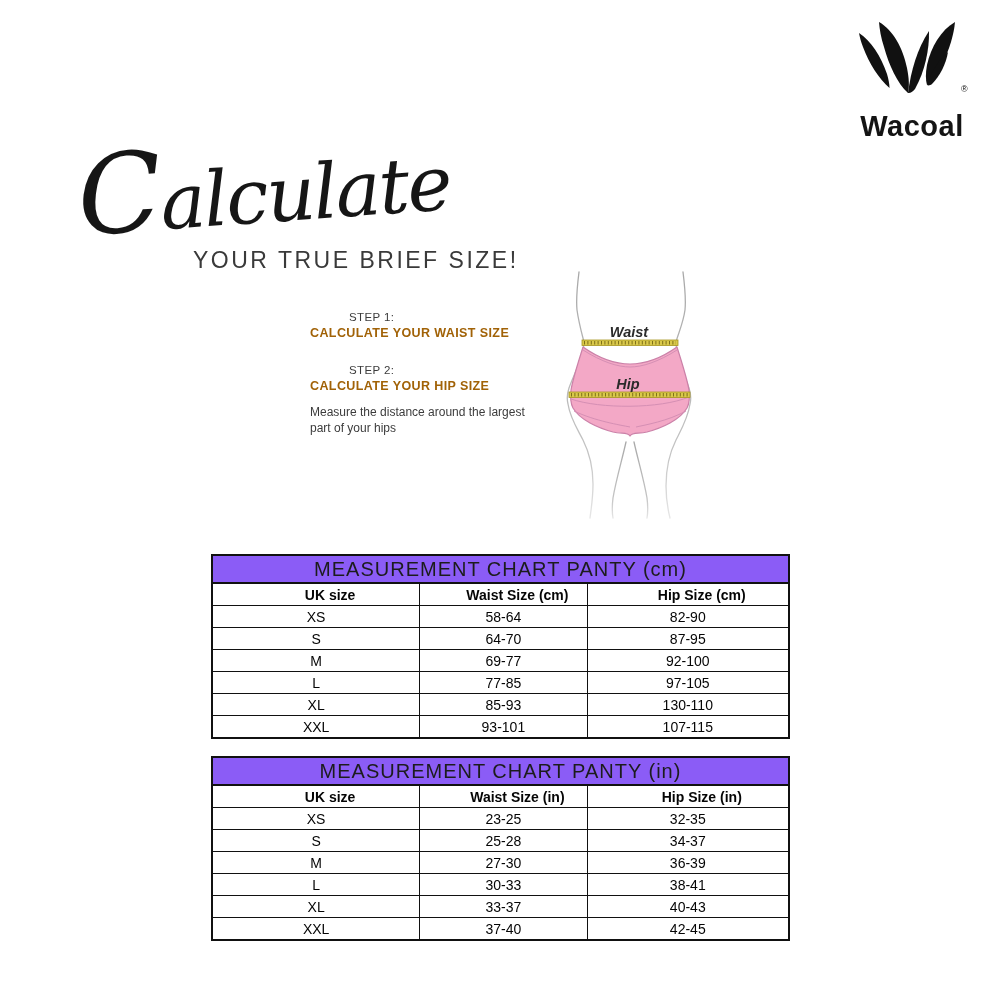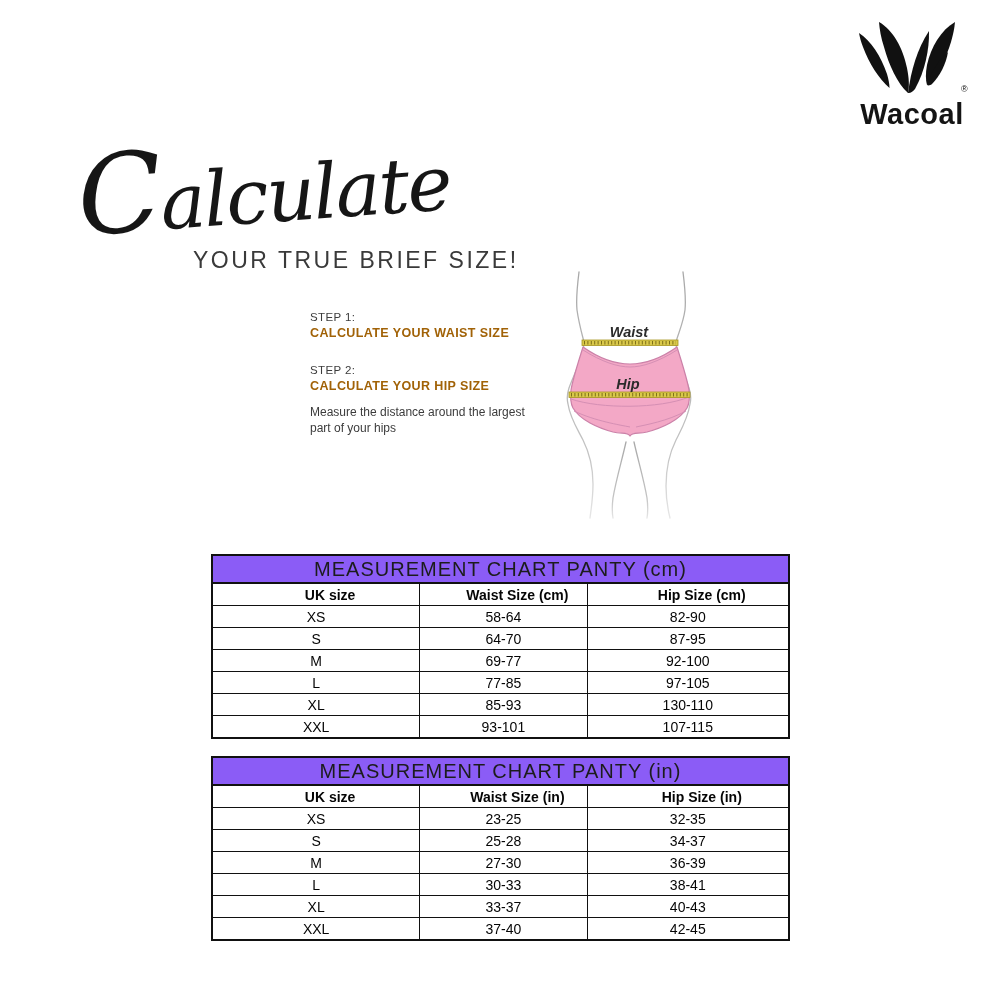--- a/index.html
+++ b/index.html
@@ -5,41 +5,41 @@
   html,body { margin:0; padding:0; background:#ffffff; }
   .page {
     position:relative; width:1000px; height:1000px; background:#ffffff;
     font-family:"Liberation Sans", sans-serif; overflow:hidden;
   }
 
   
   .logo { position:absolute; left:848px; top:20px; width:128px; text-align:center; }
   .logo svg { display:block; margin:0 auto; }
   .wordmark {
-    margin-top:4px; font-size:29px; font-weight:bold; letter-spacing:0.5px;
+    margin-top:16px; font-size:29px; font-weight:bold; letter-spacing:0.5px;
     color:#141414;
   }
 
   
   .script-title {
     position:absolute; left:82px; top:133px;
     font-family:"DejaVu Serif", serif; font-style:italic;
     font-size:76px; color:#161616; letter-spacing:-2px;
     transform:rotate(-4deg); transform-origin:left bottom;
   }
   .script-title::first-letter { font-size:1.45em; }
   .subtitle {
     position:absolute; left:193px; top:247px;
     font-size:23px; letter-spacing:2.5px; color:#3a3a3a;
   }
 
   
   .steps { position:absolute; left:310px; top:311px; width:258px; color:#3c3c3c; }
   .step + .step { margin-top:24px; }
-  .step-label { font-size:11.5px; letter-spacing:0.4px; margin-bottom:3px; }
+  .step-label { font-size:11.5px; letter-spacing:0.4px; margin-bottom:3px;margin-left:39px; }
   .step-title { font-size:12.5px; font-weight:bold; letter-spacing:0.4px; color:#a16207; }
   .step-desc  { font-size:12px; line-height:1.35; margin-top:11px; white-space:pre-line; }
 
   
   .figure { position:absolute; left:550px; top:268px;font-style:italic; }
 
   
   .size-table {
     position:absolute; left:211px; width:579px;
     border-collapse:collapse; table-layout:fixed;

